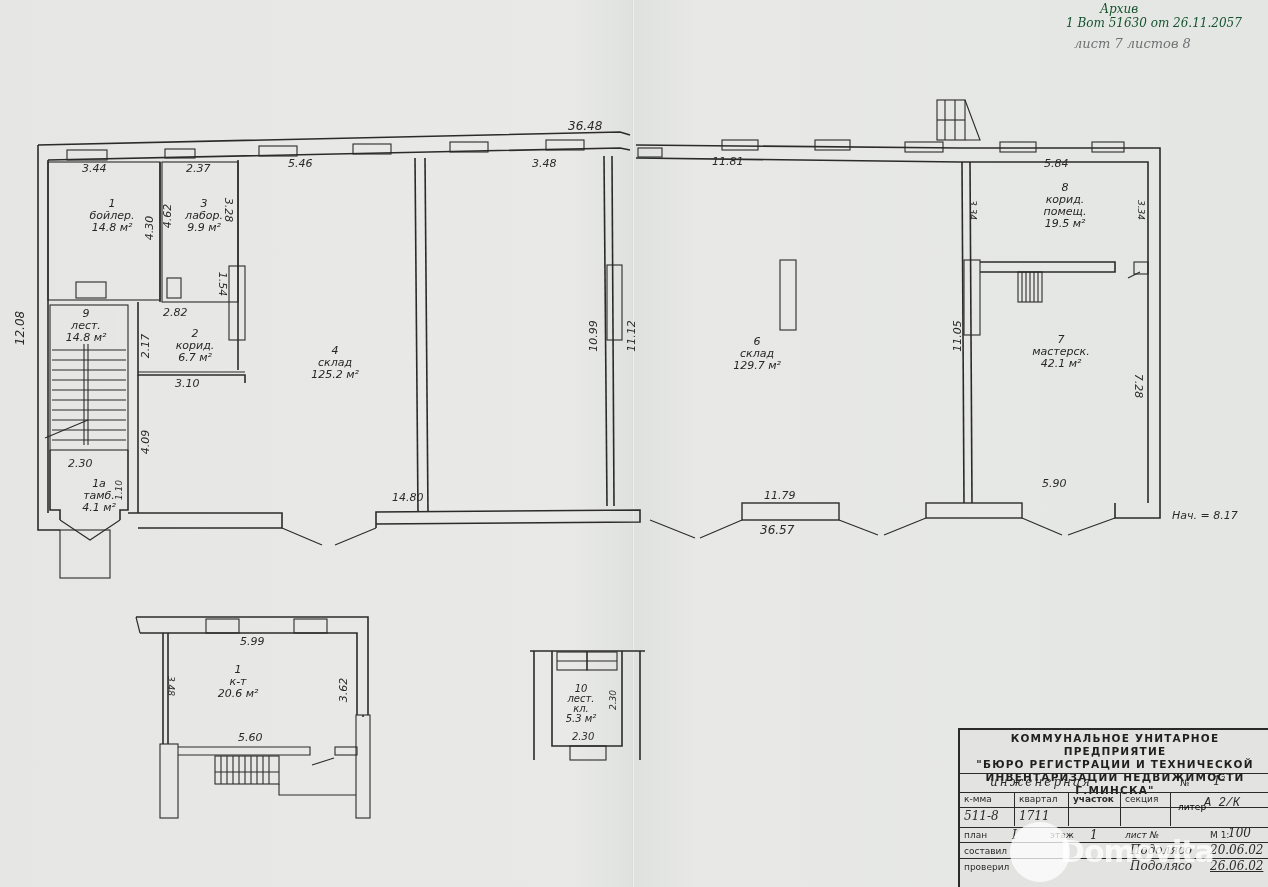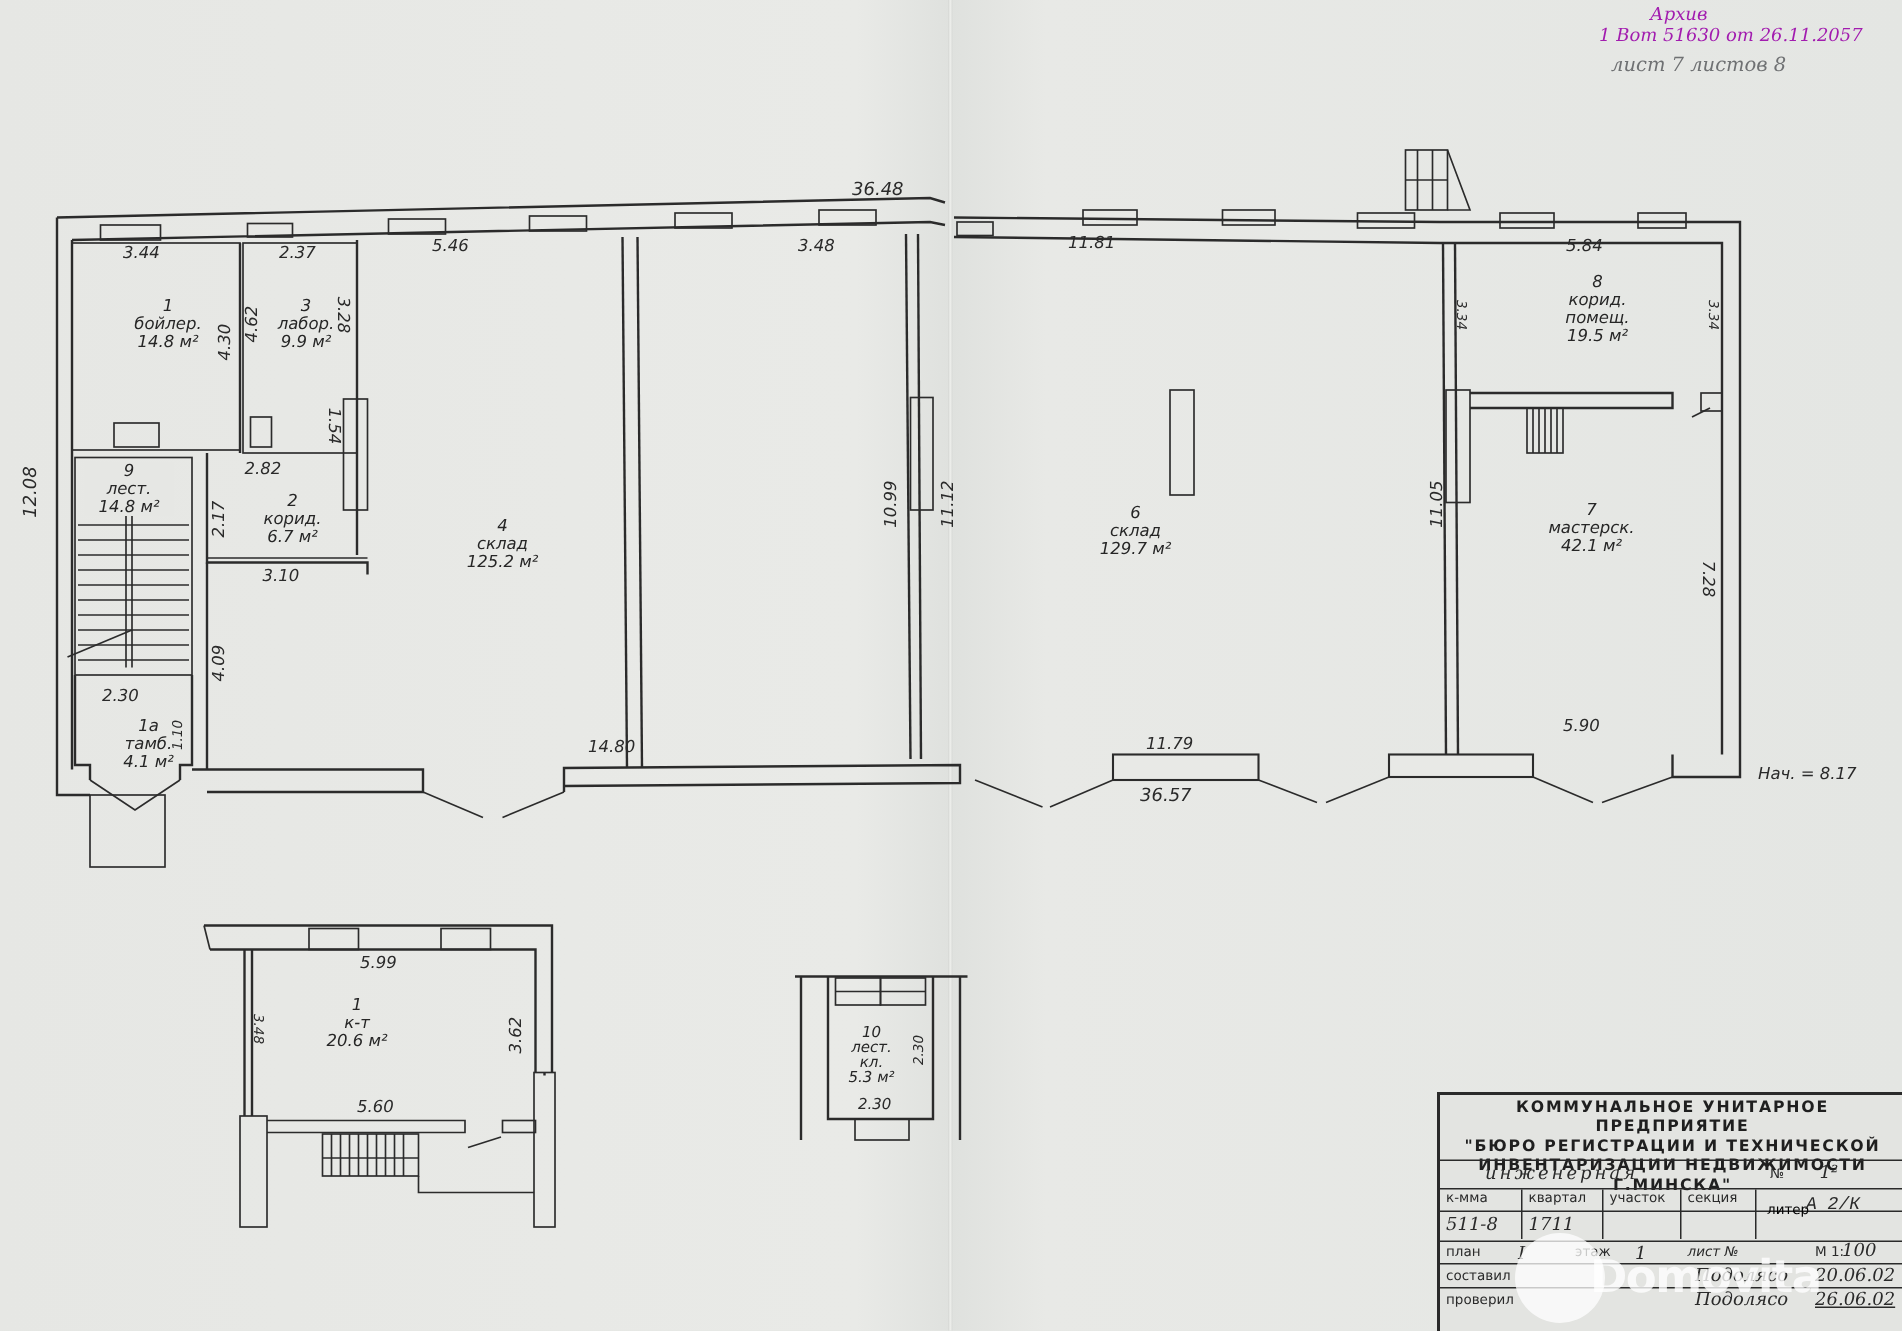--- a/index.html
+++ b/index.html
@@ -8,21 +8,21 @@
   .fold { position:absolute; left:632px; top:0; width:3px; height:887px; background:linear-gradient(90deg,#d3d5d2,#eeefec,#d8dad7); }
   svg.plan { position:absolute; left:0; top:0; }
   .w { fill:none; stroke:#2b2b2b; stroke-width:1.6; }
   .wt { fill:none; stroke:#2b2b2b; stroke-width:1.1; }
   .wf { fill:#e8e9e6; stroke:#2b2b2b; stroke-width:1.4; }
   .lbl { position:absolute; font-family:"DejaVu Sans", sans-serif; font-style:italic; color:#2a2a2a; font-size:11px; line-height:12px; white-space:nowrap; text-align:center; }
   .room { position:absolute; text-align:center; font-style:italic; color:#262626; font-size:11px; line-height:12px; }
   .room span { display:block; }
   .vert { transform:rotate(90deg); transform-origin:center; }
   .vertl { transform:rotate(-90deg); transform-origin:center; }
-  .hand { position:absolute; font-family:"DejaVu Serif", serif; font-style:italic; color:#a21caf; font-size:12px; white-space:nowrap; }
+  .hand { position:absolute; font-family:"DejaVu Serif", serif; font-style:italic; color:#14532d; font-size:12px; white-space:nowrap; }
   .stamp { position:absolute; left:958px; top:728px; width:310px; height:159px; border:2px solid #2a2a2a; border-right:none; background:#e3e4e1; }
   .stamp .org { font-family:"DejaVu Sans", sans-serif; font-weight:bold; font-size:10.5px; letter-spacing:1.2px; text-align:center; color:#1f1f1f; line-height:13px; padding-top:2px; }
   .row { position:absolute; left:0; right:0; border-top:1.5px solid #2a2a2a; font-size:9px; color:#2a2a2a; }
   .cell { position:absolute; top:0; bottom:0; border-right:1.5px solid #2a2a2a; padding:1px 4px; box-sizing:border-box; font-size:9px; }
   .hw { font-family:"DejaVu Serif", serif; font-style:italic; font-size:12px; color:#2a2a2a; }
   .watermark { position:absolute; left:1010px; top:822px; width:60px; height:60px; border-radius:50%; background:rgba(255,255,255,0.75); }
   .wm-text { position:absolute; left:1060px; top:834px; font-family:"DejaVu Sans", sans-serif; font-weight:bold; font-size:30px; color:rgba(255,255,255,0.78); letter-spacing:-1px; }
 </style>
 </head>
 <body>
@@ -297,21 +297,21 @@
     <div>ИНВЕНТАРИЗАЦИИ НЕДВИЖИМОСТИ Г.МИНСКА"</div>
   </div>
   <div class="row" style="top:43px;height:18px;">
     <span class="hw" style="position:absolute;left:30px;top:1px;letter-spacing:2px;">инженерная</span>
     <span style="position:absolute;left:220px;top:4px;">№</span>
     <span class="hw" style="position:absolute;left:240px;top:0px;margin-left:13px;">1²</span>
   </div>
   <div class="row" style="top:62px;height:15px;">
     <div class="cell" style="left:0;width:55px;">к-мма</div>
     <div class="cell" style="left:55px;width:54px;">квартал</div>
-    <div class="cell" style="left:109px;width:52px;">участок</div>
+    <div class="cell" style="left:109px;width:52px;font-weight:bold;">участок</div>
     <div class="cell" style="left:161px;width:50px;">секция</div>
   </div>
   <div class="row" style="top:77px;height:18px;">
     <div class="cell hw" style="left:0;width:55px;">511-8</div>
     <div class="cell hw" style="left:55px;width:54px;">1711</div>
     <div class="cell" style="left:109px;width:52px;"></div>
     <div class="cell" style="left:161px;width:50px;"></div>
   </div>
   <span style="position:absolute;left:218px;top:72px;font-size:9px;">литер</span>
   <span class="hw" style="position:absolute;left:244px;top:66px;font-family:Liberation Mono, monospace;">А 2/К</span>

